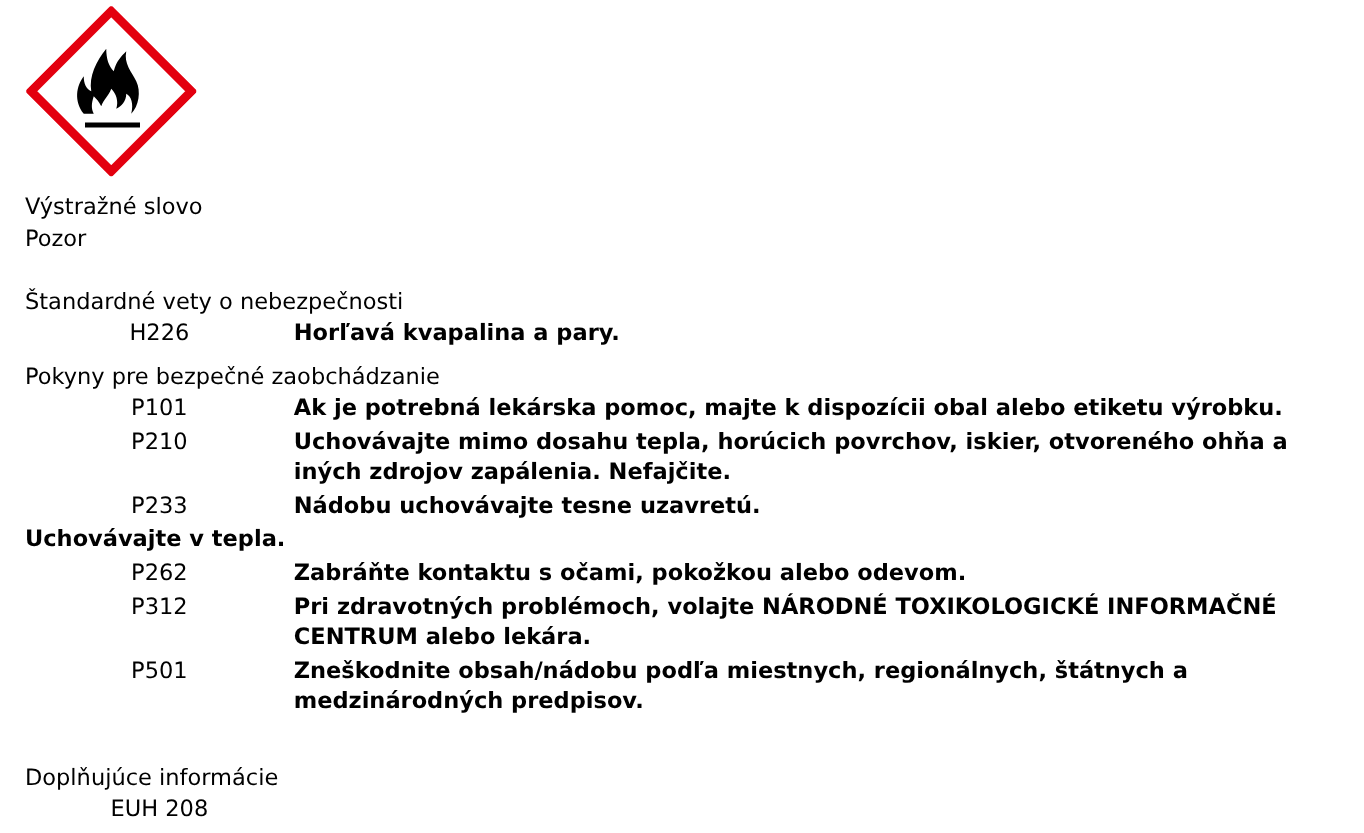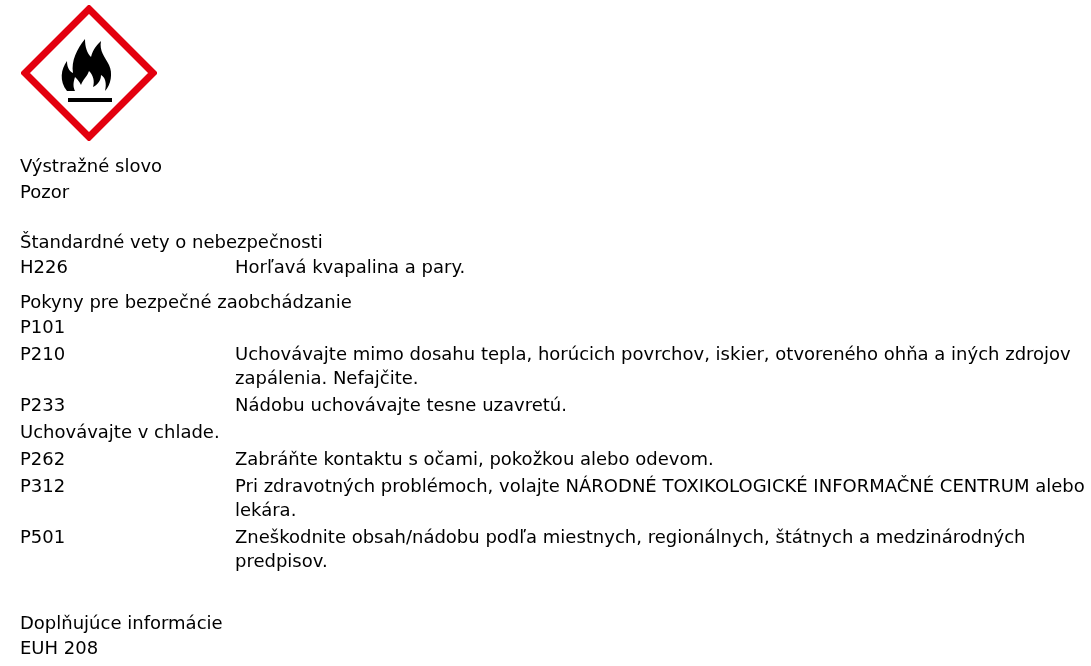--- a/index.html
+++ b/index.html
@@ -5,22 +5,22 @@
   html, body { margin: 0; padding: 0; background: #ffffff; }
   body {
     width: 1091px; height: 666px; overflow: hidden; position: relative;
     font-family: "DejaVu Sans", sans-serif; color: #000; font-size: 18px;
   }
   .pictogram { position: absolute; left: 21px; top: 5px; width: 136px; height: 136px; }
   .block { position: absolute; left: 20px; width: 1065px; }
   .heading { font-weight: normal; line-height: 26px; height: 26px; white-space: nowrap; }
   .text { line-height: 26px; }
   .row { display: flex; line-height: 24px; margin-bottom: 3px; }
-  .code { width: 215px; flex: 0 0 215px; }
-  .desc { flex: 1; }
+  .code { width: 215px; flex: 0 0 215px; text-align: center; }
+  .desc { flex: 1; font-weight: bold; }
 </style>
 </head>
 <body>
 
 <svg class="pictogram" viewBox="0 0 136 136">
   <polygon points="68,4 132,68 68,132 4,68" fill="#fff" stroke="#e3000f" stroke-width="7"></polygon>
   <path d="M46,86 C38,76 40,64 46,56 C46,62 48,66 52,68 C50,56 56,44 64,34 C64,42 66,48 70,52 C72,44 76,40 80,36 C78,46 84,52 88,60 C92,68 90,80 84,86 C86,78 84,72 80,70 C80,76 76,80 72,82 C74,76 72,70 68,66 C66,72 62,74 60,80 C58,76 56,74 54,72 C52,78 52,82 54,86 Z" fill="#000"></path>
   <rect x="47" y="93" width="44" height="4" fill="#000"></rect>
 </svg>
 
@@ -34,31 +34,32 @@
   <div class="row">
     <span class="code">H226</span>
     <span class="desc">Horľavá kvapalina a pary.</span>
   </div>
 </div>
 
 <div class="block" style="top:289px">
   <div class="heading">Pokyny pre bezpečné zaobchádzanie</div>
   <div class="row">
       <span class="code">P101</span>
+      <span class="desc">Ak je potrebná lekárska pomoc, majte k dispozícii obal alebo etiketu výrobku.</span>
     </div>
   <div class="row">
       <span class="code">P210</span>
       <span class="desc">Uchovávajte mimo dosahu tepla, horúcich povrchov, iskier, otvoreného ohňa a iných zdrojov zapálenia. Nefajčite.</span>
     </div>
   <div class="row">
       <span class="code">P233</span>
       <span class="desc">Nádobu uchovávajte tesne uzavretú.</span>
     </div>
   <div class="row">
-      <span class="desc">Uchovávajte v chlade.</span>
+      <span class="desc">Uchovávajte v tepla.</span>
     </div>
   <div class="row">
       <span class="code">P262</span>
       <span class="desc">Zabráňte kontaktu s očami, pokožkou alebo odevom.</span>
     </div>
   <div class="row">
       <span class="code">P312</span>
       <span class="desc">Pri zdravotných problémoch, volajte NÁRODNÉ TOXIKOLOGICKÉ INFORMAČNÉ CENTRUM alebo lekára.</span>
     </div>
   <div class="row">

